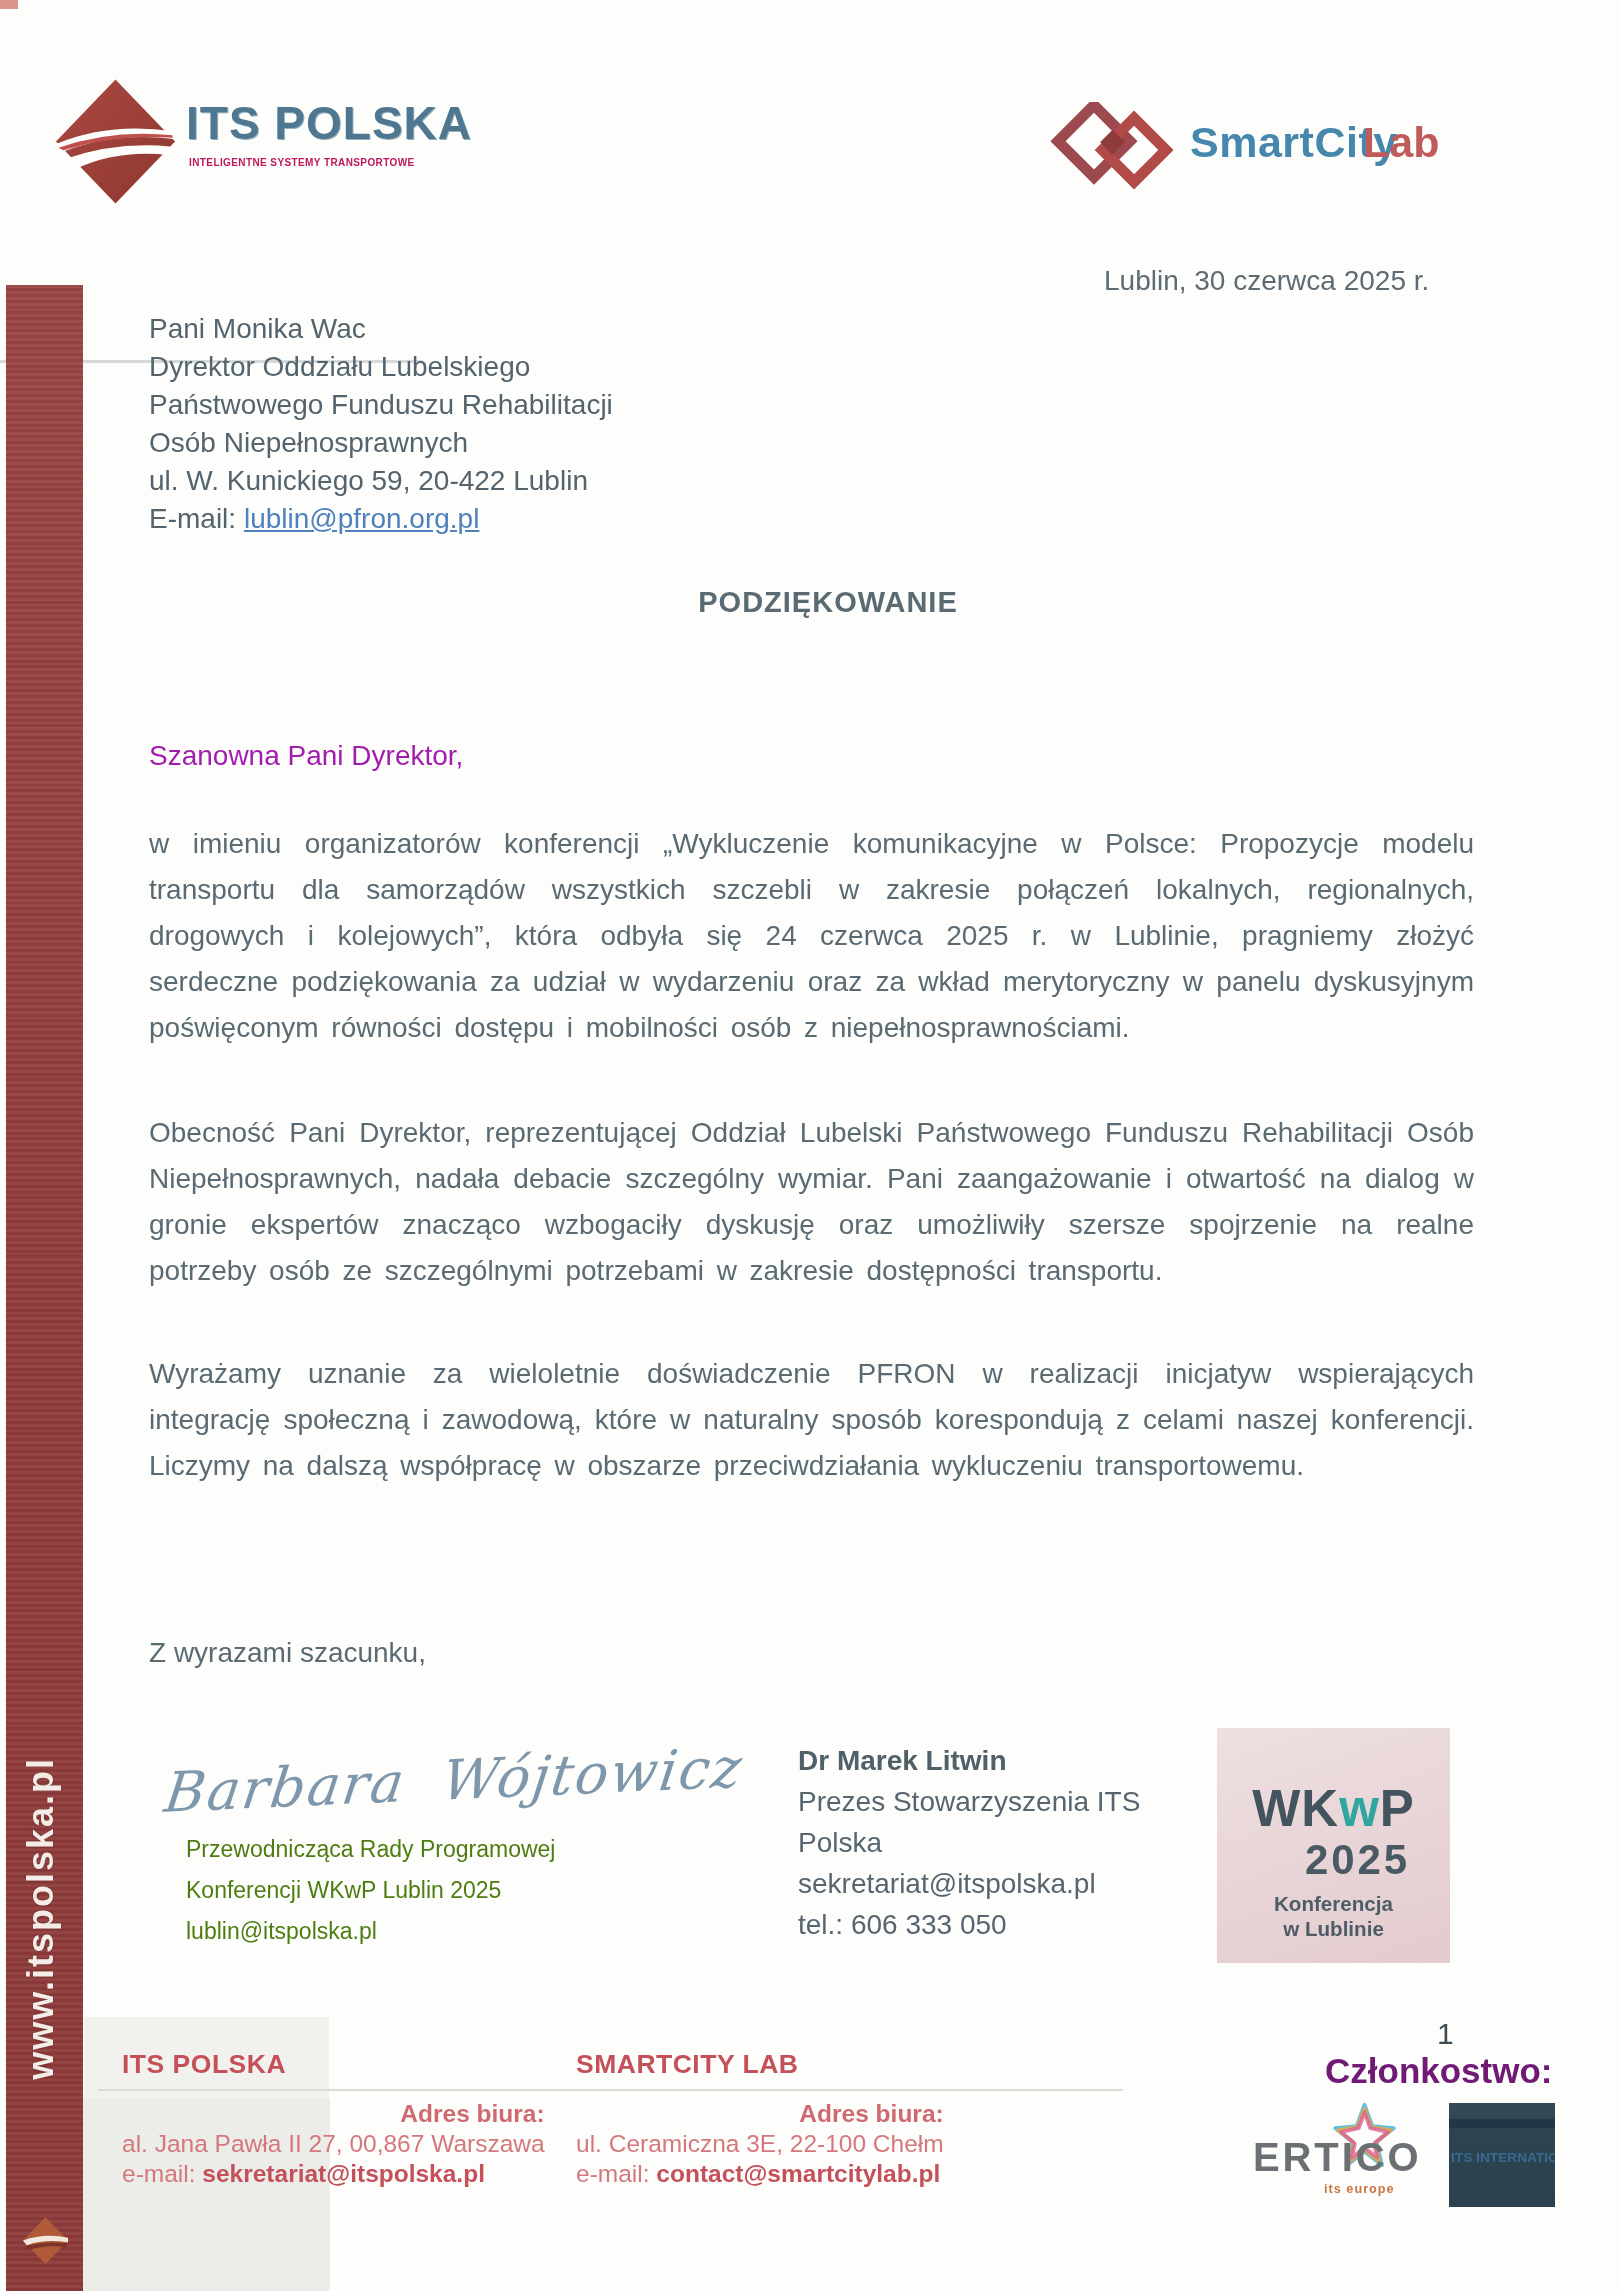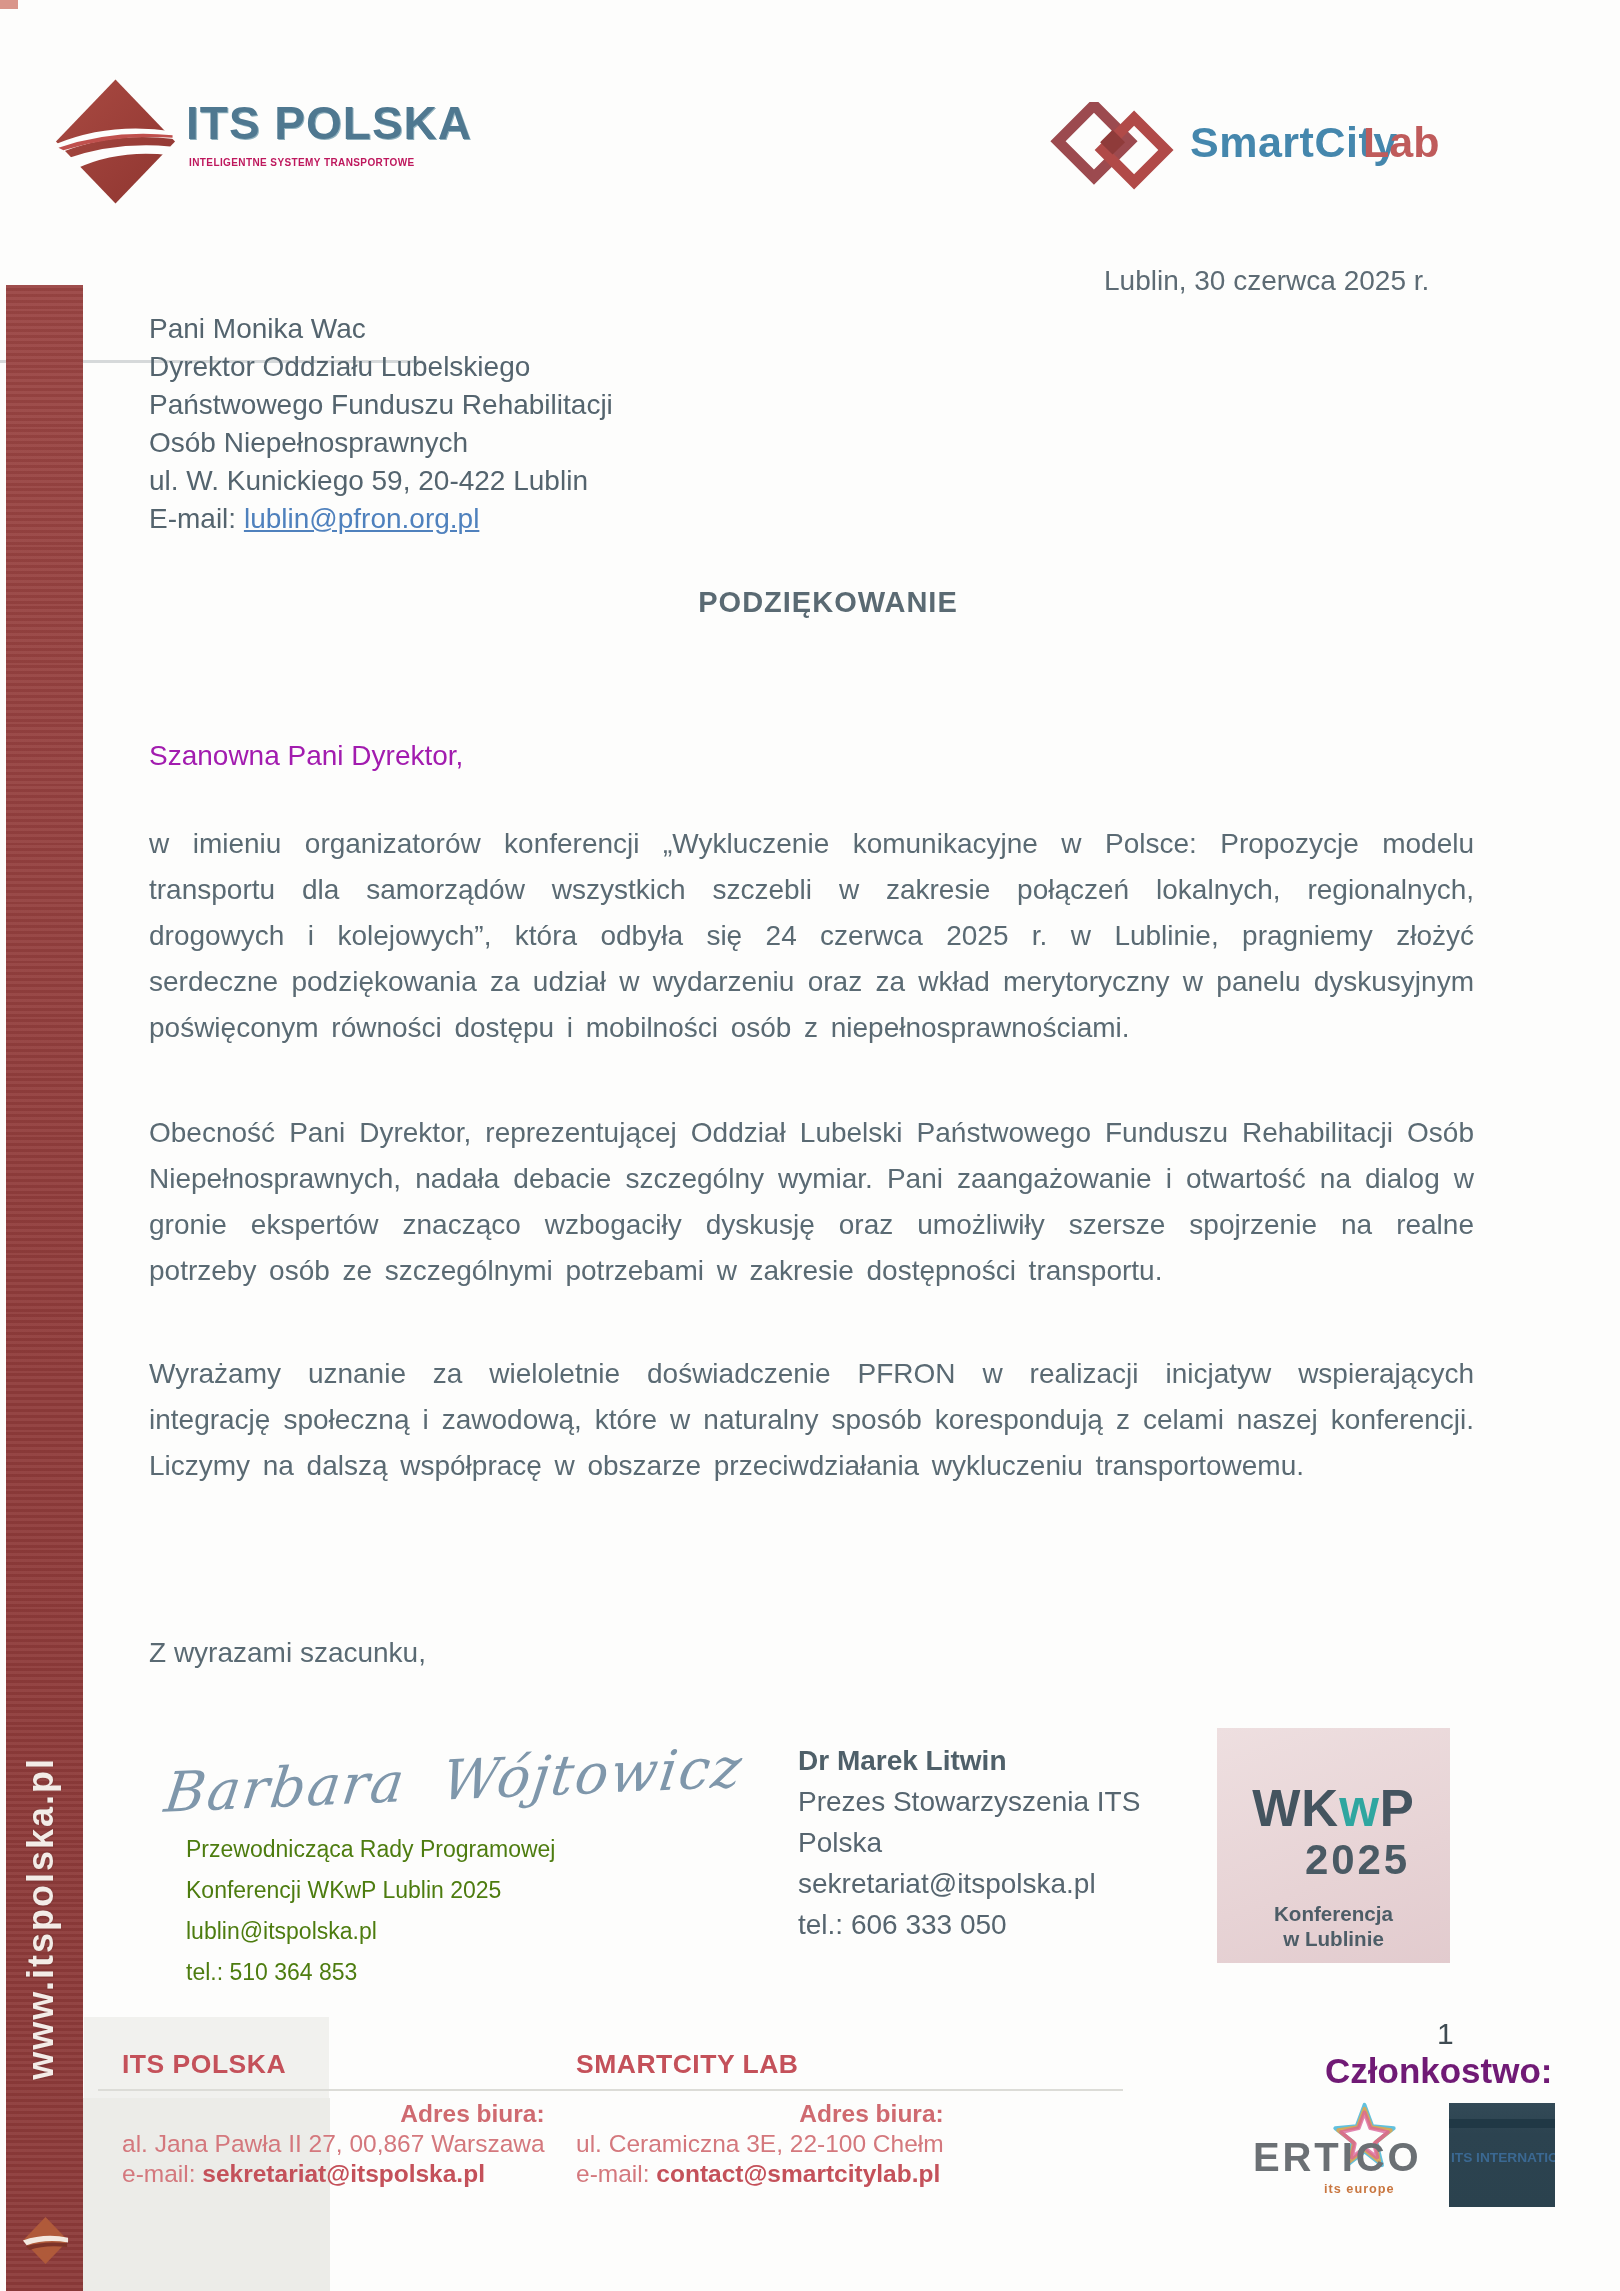--- a/index.html
+++ b/index.html
@@ -67,21 +67,21 @@
 
   
   .wkwp {
     position:absolute; left:1217px; top:1728px; width:233px; height:235px;
     background:linear-gradient(160deg,#eedfe0 0%, #e7d3d5 60%, #e2cbce 100%);
     text-align:center;
   }
   .wkwp-line1 { margin-top:51px; font-size:51px; font-weight:bold; color:#44545f; letter-spacing:1px; }
   .wkwp-line1 .teal { color:#2fa6a0; }
   .wkwp-line2 { font-size:42px; font-weight:bold; color:#4a5a64; letter-spacing:2.9px; line-height:43px;padding-left:48px; }
-  .wkwp-line3 { margin-top:21px; font-size:20.6px; font-weight:bold; color:#4d5d67; line-height:24.5px; }
+  .wkwp-line3 { margin-top:11px; font-size:20.6px; font-weight:bold; color:#4d5d67; line-height:24.5px; }
   .wkwp-line4 { font-size:20.6px; font-weight:bold; color:#4d5d67; line-height:24.5px; }
 
   
   .footer-col { position:absolute; font-size:24.5px; color:#d4787d; line-height:30px; }
   .footer-col .f-title { font-size:26.5px; font-weight:bold; color:#c4515a; letter-spacing:0.5px; margin-bottom:19.6px; }
   .footer-col .f-label { font-weight:bold; color:#cf6a70;text-align:right; }
   .footer-col .f-email { font-weight:bold; color:#c4515a; }
   .footer-its { left:122px; top:2049px; }
   .footer-scl { left:576px; top:2049px; }
   .membership { position:absolute; left:1325px; top:2051px; font-size:35px; font-weight:bold; color:#701a75; }
@@ -175,21 +175,20 @@
   <div class="para para-2">Obecność Pani Dyrektor, reprezentującej Oddział Lubelski Państwowego Funduszu Rehabilitacji Osób Niepełnosprawnych, nadała debacie szczególny wymiar. Pani zaangażowanie i otwartość na dialog w gronie ekspertów znacząco wzbogaciły dyskusję oraz umożliwiły szersze spojrzenie na realne potrzeby osób ze szczególnymi potrzebami w zakresie dostępności transportu.</div>
   <div class="para para-3">Wyrażamy uznanie za wieloletnie doświadczenie PFRON w realizacji inicjatyw wspierających integrację społeczną i zawodową, które w naturalny sposób korespondują z celami naszej konferencji. Liczymy na dalszą współpracę w obszarze przeciwdziałania wykluczeniu transportowemu.</div>
   <div class="closing">Z wyrazami szacunku,</div>
 
   <div class="handwriting">Barbara Wójtowicz</div>
 
   <div class="sig-left">
     <div>Przewodnicząca Rady Programowej</div>
     <div>Konferencji WKwP Lublin 2025</div>
     <div>lublin@itspolska.pl</div>
-    <div>tel.: 510 364 853</div>
   </div>
 
   <div class="sig-right">
     <div class="sig-name">Dr Marek Litwin</div>
     <div>Prezes Stowarzyszenia ITS</div>
     <div>Polska</div>
     <div>sekretariat@itspolska.pl</div>
     <div>tel.: 606 333 050</div>
   </div>
 

